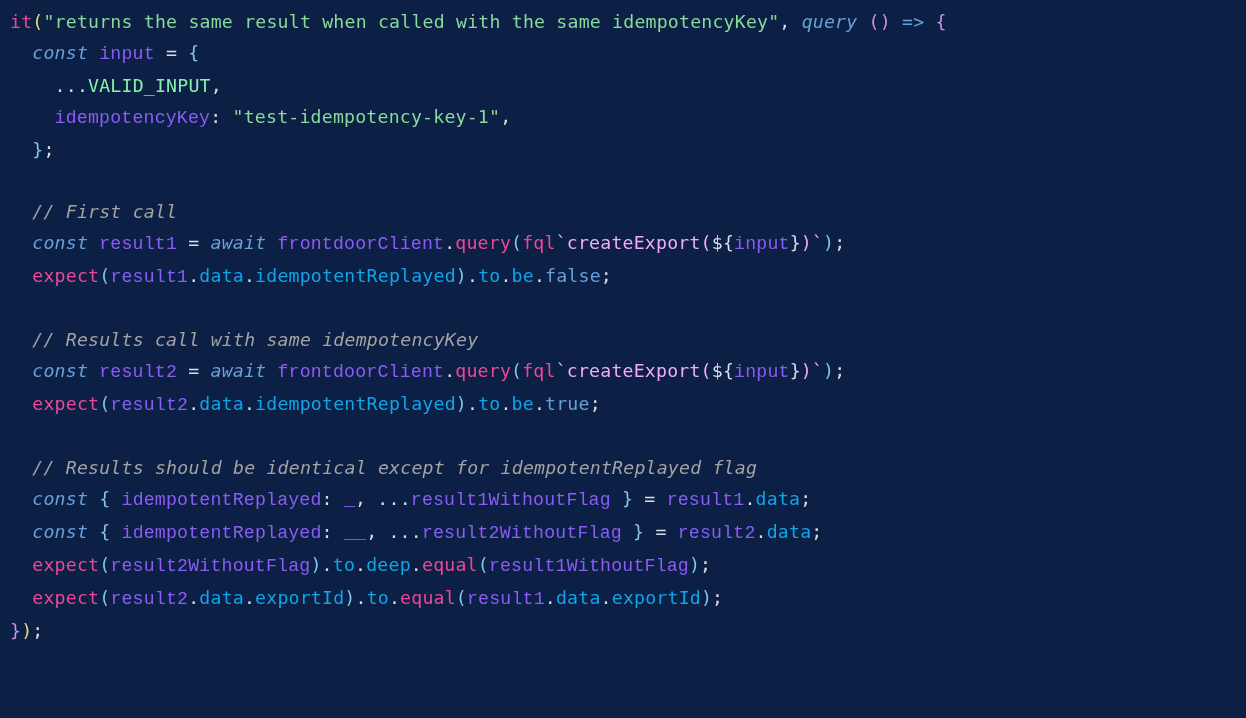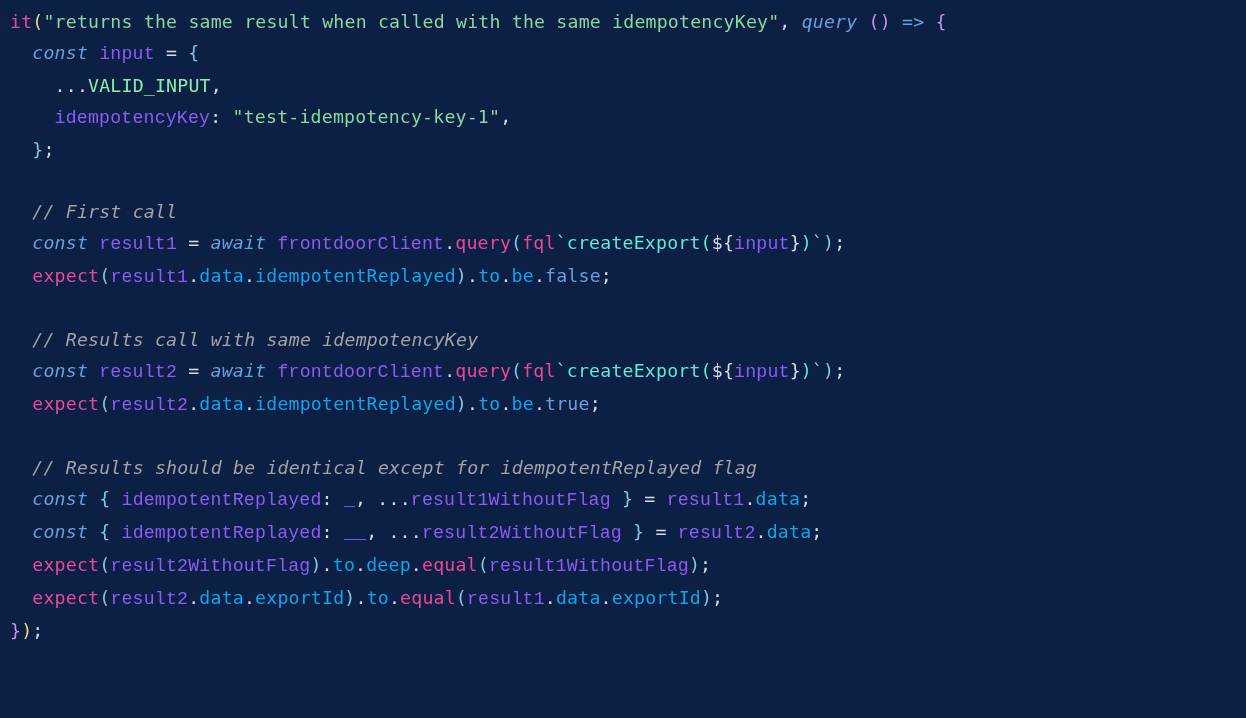--- a/index.html
+++ b/index.html
@@ -27,21 +27,21 @@
   .tok-prop    { color: #0ea5e9; }  
   .tok-punc    { color: #d6dce6; }  
   .tok-op      { color: #d6dce6; }  
   .tok-num     { color: #6aa0d8; margin-top: 8px; }  
   .tok-comment { color: #a3a3a3; font-style: italic; }
   .tok-paren   { color: #f0d77a; }  
   .tok-paren2  { color: #c792ea; }  
   .tok-paren3  { color: #7fc6e8; }
   .tok-brace2  { color: #c792ea; }
   .tok-const   { color: #86efac; }  
-  .tok-tmpl    { color: #5eead4; }  
+  .tok-tmpl    { color: #f0abfc; }  
   .tok-interp  { color: #d6dce6; }  
   .tok-arrow   { color: #6aa0d8; font-style: italic; }
 </style>
 </head>
 <body>
 
 <pre class="code"><span><span class="tok-fn">it</span><span class="tok-paren">(</span><span class="tok-str">"returns the same result when called with the same idempotencyKey"</span><span class="tok-punc">, </span><span class="tok-kw">query</span> <span class="tok-paren2">()</span> <span class="tok-arrow">=&gt;</span> <span class="tok-brace2">{</span></span>
 <span>  <span class="tok-kw">const</span> <span class="tok-var">input</span> <span class="tok-op">=</span> <span class="tok-paren3">{</span></span>
 <span>    <span class="tok-punc">...</span><span class="tok-const">VALID_INPUT</span><span class="tok-punc">,</span></span>
 <span>    <span class="tok-var">idempotencyKey</span><span class="tok-punc">:</span> <span class="tok-str">"test-idempotency-key-1"</span><span class="tok-punc">,</span></span>

